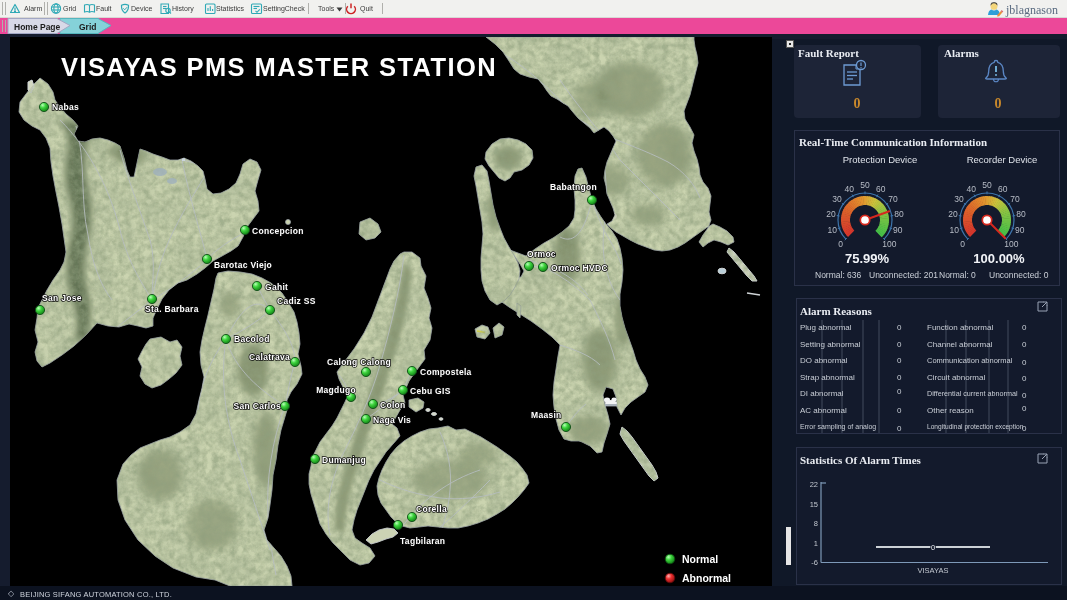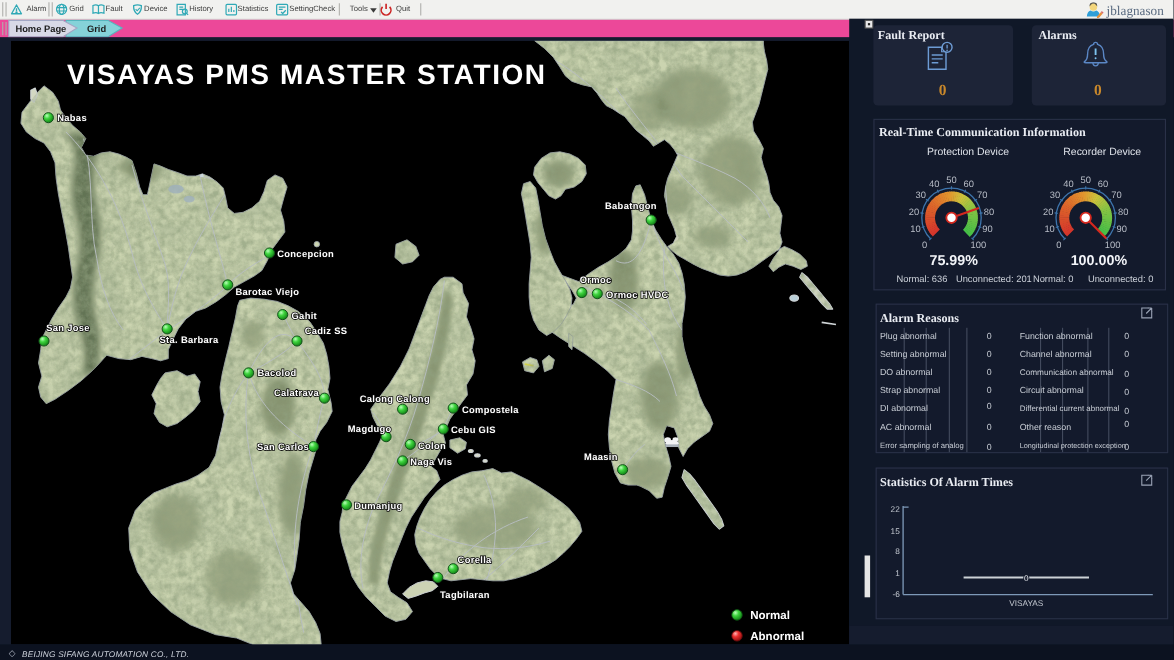--- a/index.html
+++ b/index.html
@@ -2,21 +2,21 @@
 <html><head>
 <meta charset="utf-8">
 <style>
 html,body{margin:0;padding:0;}
 body{width:1067px;height:600px;overflow:hidden;position:relative;font-family:"Liberation Sans",sans-serif;background:#11182a;}
 #toolbar{position:absolute;left:0;top:0;width:1067px;height:17px;background:#f1f1ef;border-bottom:1px solid #d8d8d4;}
 .tbtxt{position:absolute;top:5px;font-size:7px;color:#3a3a3a;}
 #tabbar{position:absolute;left:0;top:18px;width:1067px;height:16px;background:#ec4899;}
 #main{position:absolute;left:0;top:34px;width:1067px;height:552px;background:#151c2e;}
 #mapsvg{position:absolute;left:0;top:0;z-index:2;}
-#panel{position:absolute;left:772px;top:17px;width:295px;height:552px;background:#101828;z-index:3;}
+#panel{position:absolute;left:772px;top:39px;width:295px;height:552px;background:#101828;z-index:3;}
 #statusbar{position:absolute;left:0;top:586px;width:1067px;height:14px;background:#0c1220;color:#ced3dc;font-size:7.5px;z-index:4;}
 .card{position:absolute;background:#1d2437;border-radius:4px;}
 .wirecard{position:absolute;background:#131a2c;border:1px solid #2a3148;}
 .sert{font-family:"Liberation Serif",serif;}
 </style>
 </head>
 <body>
 <div id="toolbar">
 <svg width="1067" height="17" style="position:absolute;left:0;top:0">
   <g stroke="#b0b0ac" stroke-width="1" fill="none">
@@ -603,15 +603,15 @@
       <text x="46" y="526">-6</text>
     </g>
     <line x1="104" y1="508" x2="218" y2="508" stroke="#ccd1d6" stroke-width="2"></line>
     <text x="161" y="511" text-anchor="middle" font-size="7.5" fill="#e8eaee" stroke="#131a2c" stroke-width="2" paint-order="stroke">0</text>
     <text x="161" y="534" text-anchor="middle" font-size="7.5" fill="#c3c8d0">VISAYAS</text>
   </svg>
 </div>
 
 <div id="statusbar">
   <span style="position:absolute;left:8px;top:3px;color:#aeb4c0;font-size:8px;">◇</span>
-  <span style="position:absolute;left:20px;top:4px;letter-spacing:0.2px;font-style:italic;">BEIJING SIFANG AUTOMATION CO., LTD.</span>
+  <span style="position:absolute;left:20px;top:4px;letter-spacing:0.2px;">BEIJING SIFANG AUTOMATION CO., LTD.</span>
   <span style="position:absolute;right:6px;top:16px;">2023-12-21 13:47:21</span>
 </div>
 
 </body></html>

